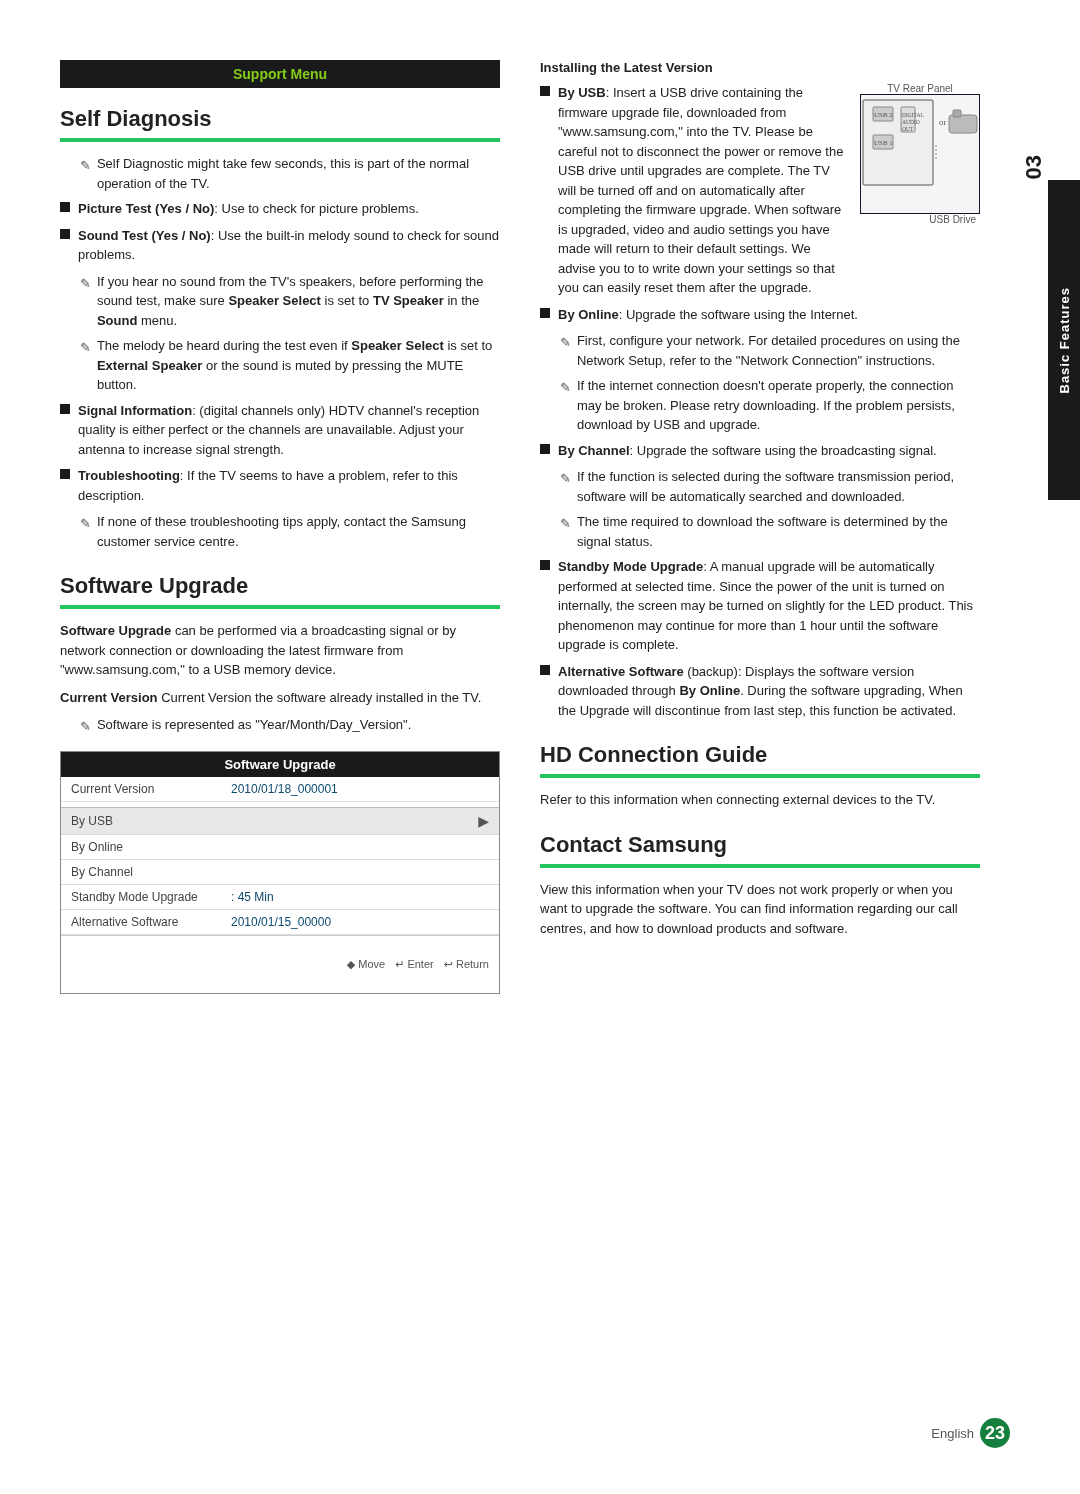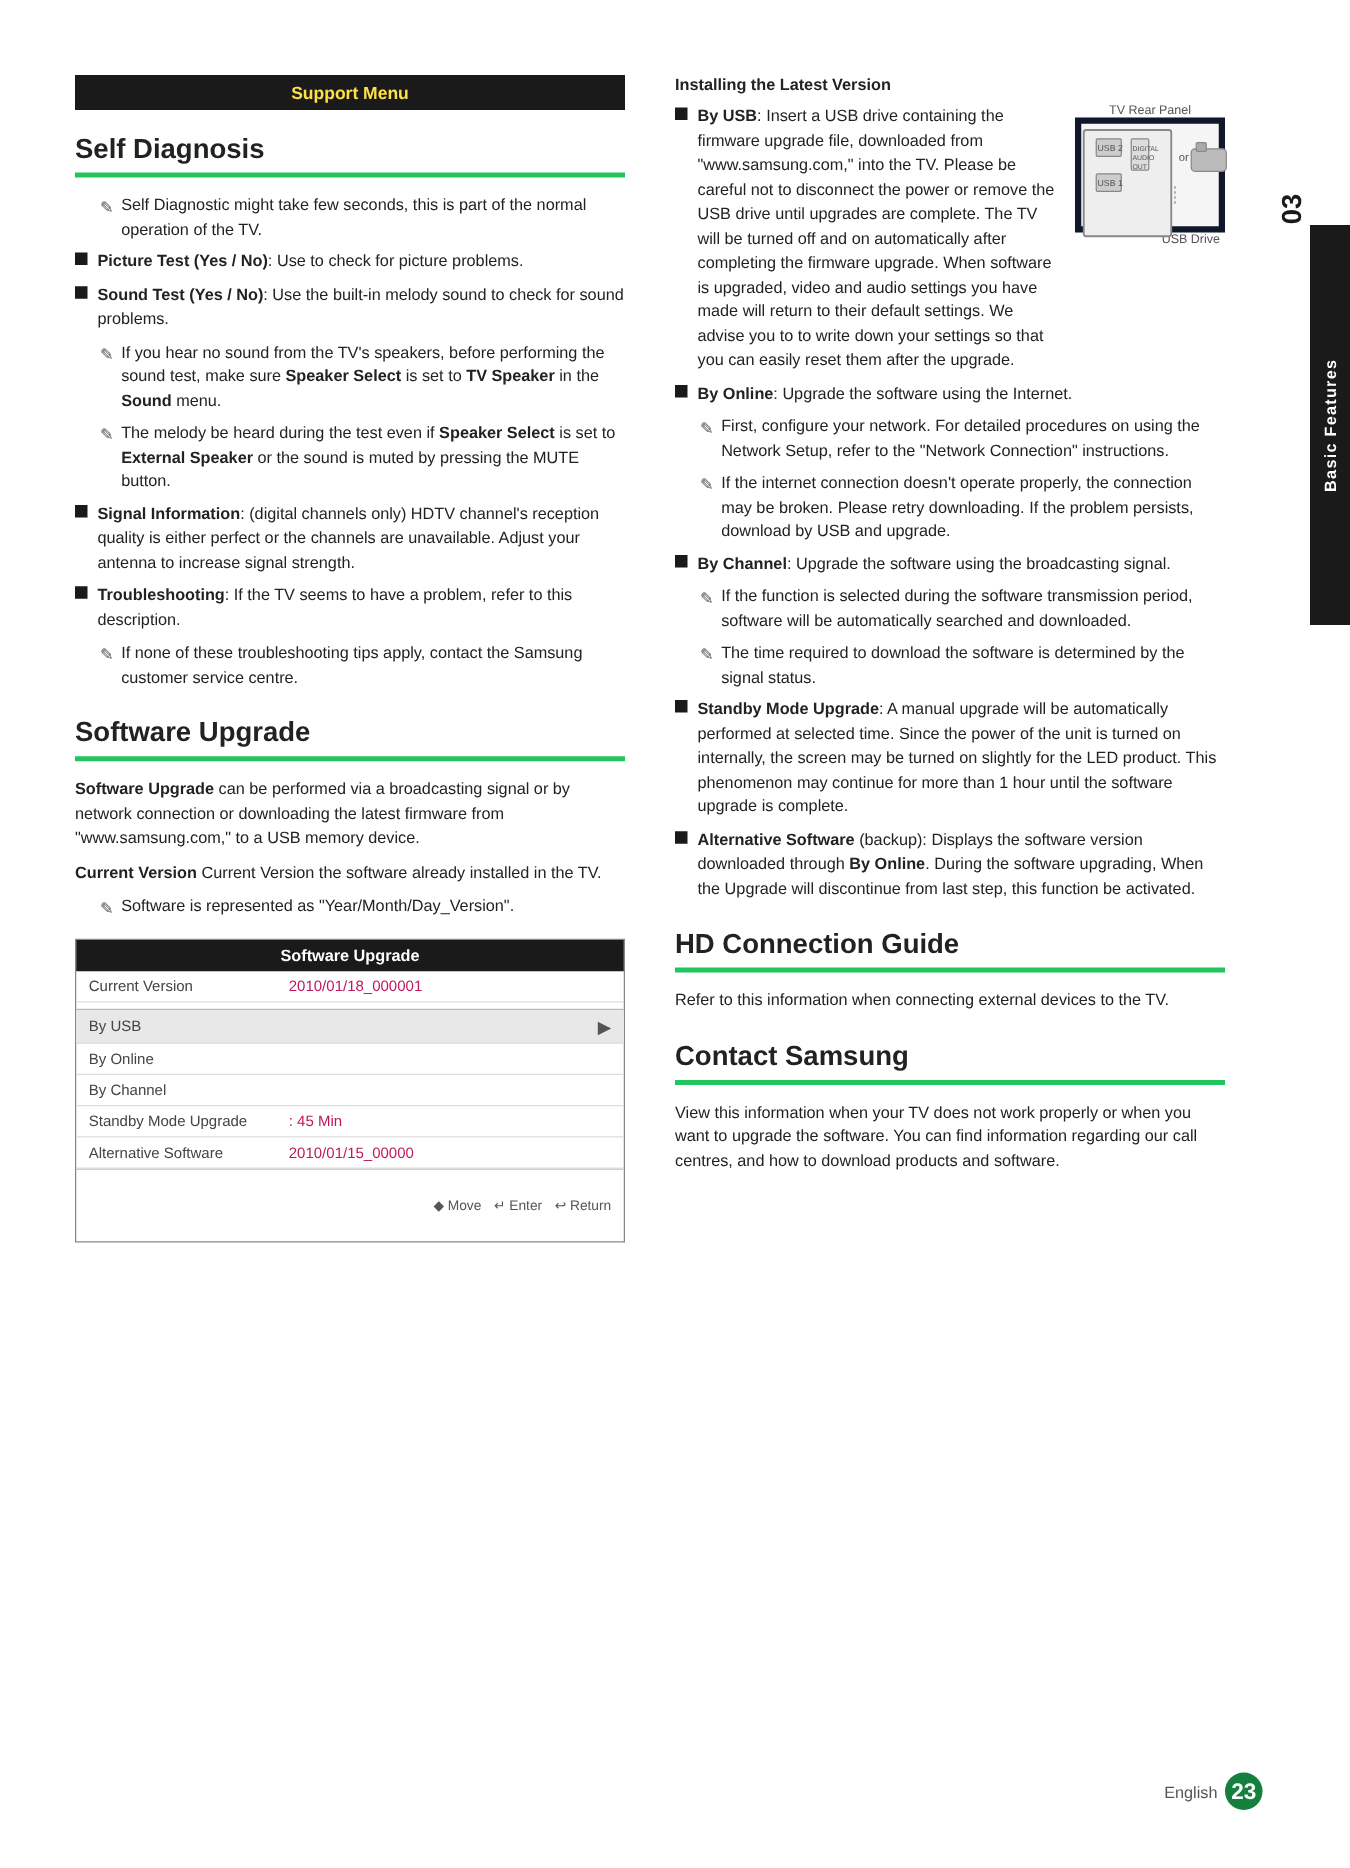--- a/index.html
+++ b/index.html
@@ -51,21 +51,21 @@
       flex-shrink: 0;
     }
     .right-col {
       flex: 1;
       padding-right: 40px;
     }
 
     
     .support-menu-header {
       background: #1a1a1a;
-      color: #fde047;
+      color: #84cc16;
       text-align: center;
       font-size: 14px;
       font-weight: bold;
       padding: 6px 10px;
       margin-bottom: 18px;
     }
 
     
     .section-title {
       font-size: 22px;
@@ -132,21 +132,21 @@
     }
     .sw-row {
       display: flex;
       border-bottom: 1px solid #ddd;
       padding: 5px 10px;
       font-size: 12px;
       align-items: center;
     }
     .sw-row:last-child { border-bottom: none; }
     .sw-row-label { width: 160px; color: #444; }
-    .sw-row-value { flex: 1; color: #be185d; }
+    .sw-row-value { flex: 1; color: #0c4a6e; }
     .sw-row-arrow { color: #555; font-size: 14px; }
     .sw-row-highlighted {
       background: #e8e8e8;
     }
     .sw-footer {
       display: flex;
       justify-content: flex-end;
       padding: 22px 10px;
       font-size: 11px;
       color: #555;
@@ -163,25 +163,26 @@
     }
 
     
     .tv-diagram-area {
       float: right;
       margin-left: 14px;
       margin-bottom: 10px;
     }
     .tv-diagram {
       width: 120px;
-      height: 92px;
-      border: 5px solid #0f172a;
+      height: 120px;
+      border: 1px solid #0f172a;
       background: #f5f5f5;
       position: relative;
       font-size: 10px;
+      font-family: Liberation Serif, serif;
     }
     .tv-diagram-label {
       font-size: 10px;
       color: #555;
       text-align: center;
     }
 
     
     .page-footer {
       position: absolute;

